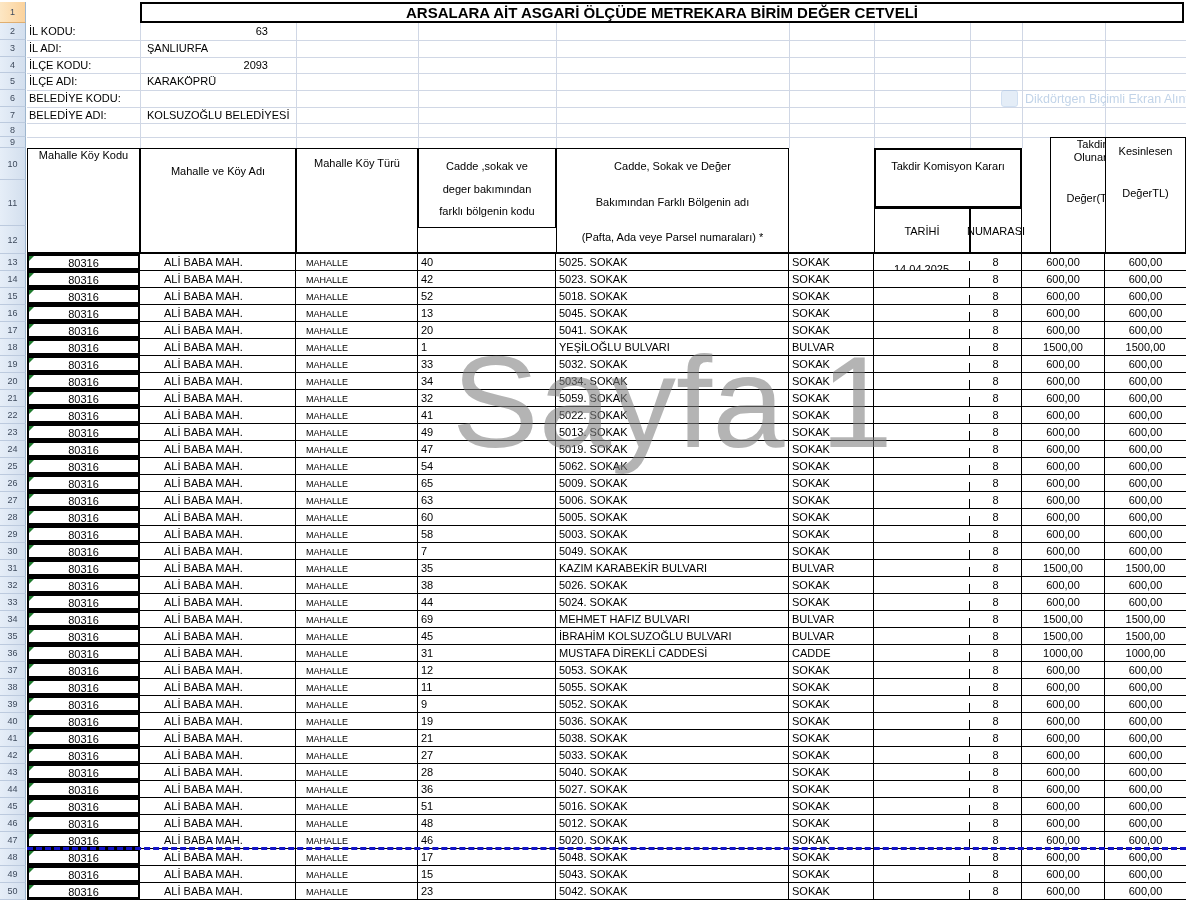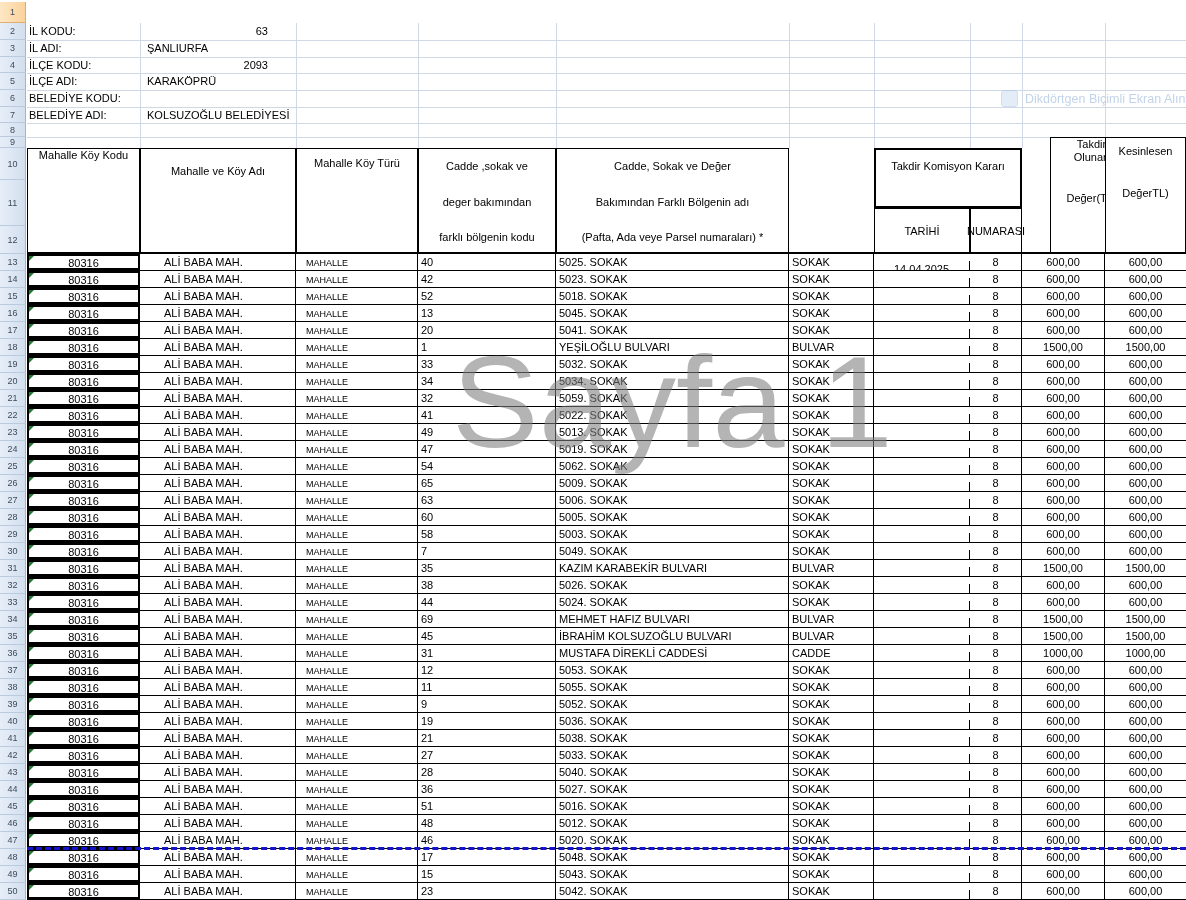--- a/index.html
+++ b/index.html
@@ -137,41 +137,44 @@
       <div class="gv" style="left: 1105px; top: 23px; height: 125px;"></div>
       <div class="gh" style="top: 40px; left: 27px; width: 1159px;"></div>
       <div class="gh" style="top: 57px; left: 27px; width: 1159px;"></div>
       <div class="gh" style="top: 73px; left: 27px; width: 1159px;"></div>
       <div class="gh" style="top: 90px; left: 27px; width: 1159px;"></div>
       <div class="gh" style="top: 107px; left: 27px; width: 1159px;"></div>
       <div class="gh" style="top: 123px; left: 27px; width: 1159px;"></div>
       <div class="gh" style="top: 137px; left: 27px; width: 1159px;"></div>
     </div>
 
+  <div id="titlebox">
+    <span>ARSALARA AİT ASGARİ ÖLÇÜDE METREKARA BİRİM DEĞER CETVELİ</span>
+  </div>
 
   <div id="inforows">
       <div class="ilabel" style="top: 25px;">İL KODU:</div>
       <div class="ival right" style="top: 25px;">63</div>
       <div class="ilabel" style="top: 42px;">İL ADI:</div>
       <div class="ival left" style="top: 42px;">ŞANLIURFA</div>
       <div class="ilabel" style="top: 59px;">İLÇE KODU:</div>
       <div class="ival right" style="top: 59px;">2093</div>
       <div class="ilabel" style="top: 75px;">İLÇE ADI:</div>
       <div class="ival left" style="top: 75px;">KARAKÖPRÜ</div>
       <div class="ilabel" style="top: 92px;">BELEDİYE KODU:</div>
       <div class="ival left" style="top: 92px;"></div>
       <div class="ilabel" style="top: 109px;">BELEDİYE ADI:</div>
       <div class="ival left" style="top: 109px;">KOLSUZOĞLU BELEDİYESİ</div>
     </div>
 
   <div class="hc pad8" style="left:27px;top:148px;width:113px;height:106px;">Mahalle Köy Kodu</div>
   <div class="hc pad8" style="left:140px;top:148px;width:156px;height:106px;padding-top:16px;">Mahalle ve Köy Adı</div>
   <div class="hc pad8" style="left:296px;top:148px;width:122px;height:106px;padding-top:8px;">Mahalle Köy Türü</div>
 
-  <div class="hc hc-col3" style="left:418px;top:148px;width:138px;height:106px;">
+  <div class="hc hc-col3" style="left:418px;top:148px;width:138px;height:80px;">
     <span>Cadde ,sokak ve</span>
     <span>deger bakımından</span>
     <span>farklı bölgenin kodu</span>
   </div>
 
   <div class="hc hc-col3" style="left:556px;top:148px;width:233px;height:106px;">
     <span>Cadde, Sokak ve Değer</span>
     <span>Bakımından Farklı Bölgenin adı</span>
     <span>(Pafta, Ada veye Parsel numaraları) *</span>
   </div>

